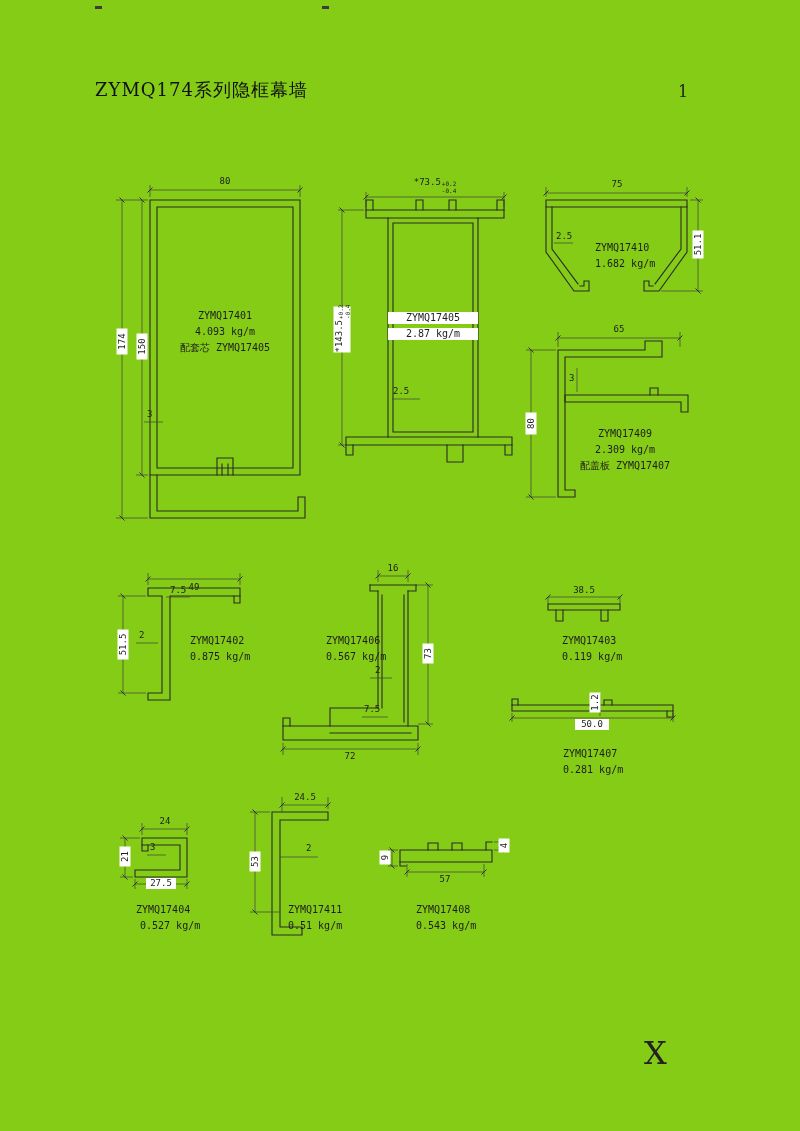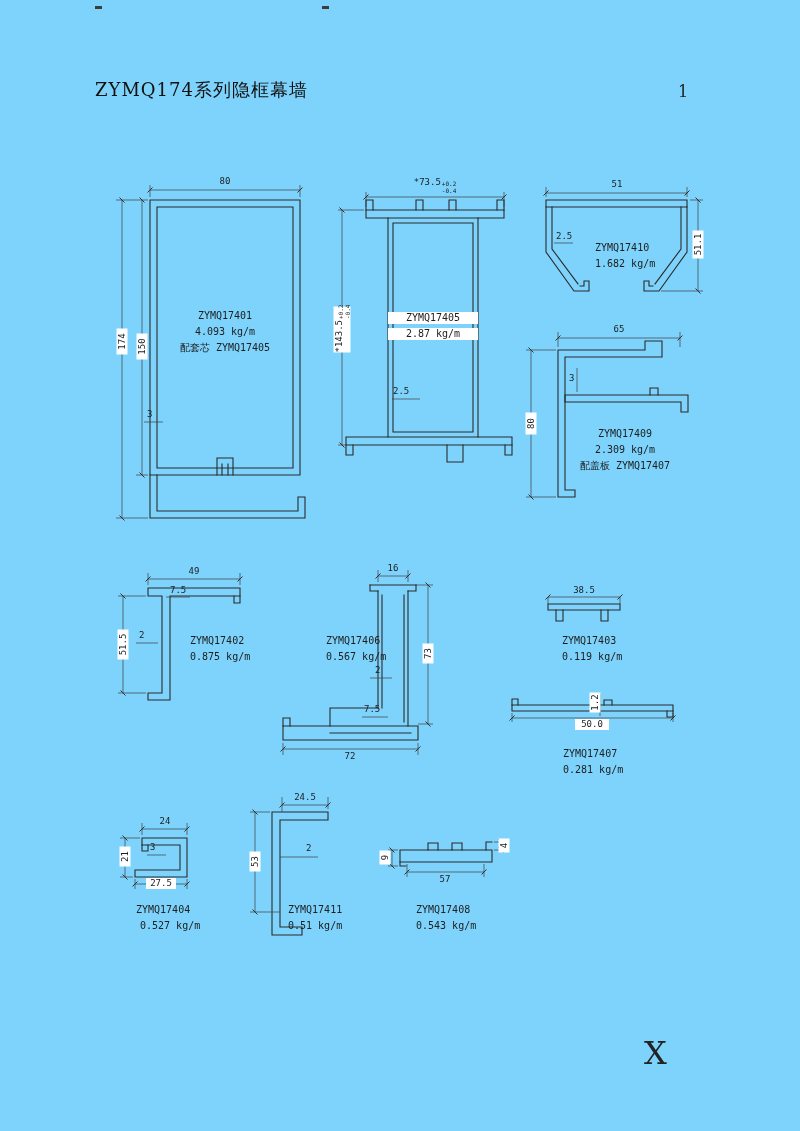--- a/index.html
+++ b/index.html
@@ -1,16 +1,16 @@
 <!DOCTYPE html>
 <html><head>
 <meta charset="utf-8">
 <style>
   html,body{margin:0;padding:0;background:#e8e8e8;}
-  .page{position:relative;width:800px;height:1131px;background:#7dd3fc;margin:0 auto;overflow:hidden;
+  .page{position:relative;width:800px;height:1131px;background:#84cc16;margin:0 auto;overflow:hidden;
         font-family:"DejaVu Sans Mono","Liberation Mono",monospace;color:#1d1d1d;}
   .title{position:absolute;left:95px;top:78px;font-family:"DejaVu Serif","Liberation Serif",serif;
          font-size:18px;letter-spacing:1px;color:#111;}
   .pageno{position:absolute;left:678px;top:82px;font-family:"DejaVu Serif","Liberation Serif",serif;font-size:16px;}
   .xmark{position:absolute;left:644px;top:1034px;font-family:"DejaVu Serif","Liberation Serif",serif;font-size:32px;color:#222;}
   .artifact{position:absolute;width:7px;height:3px;background:#3c3c3c;}
   .fig{position:absolute;overflow:visible;}
   .prof{fill:none;stroke:#2a2a2a;stroke-width:1.1;stroke-linejoin:miter;stroke-linecap:square;}
   .dims{fill:none;stroke:#3f3f3f;stroke-width:0.7;}
   .lbl{position:absolute;font-size:9px;line-height:11px;white-space:nowrap;color:#1d1d1d;}
@@ -106,21 +106,21 @@
       <path d="M681,207 V249 L655,284"></path>
     </g>
     <g class="dims">
       <path d="M546,197 V187 M687,197 V187"></path>
       <line x1="546" y1="193" x2="687" y2="193" marker-start="url(#tick)" marker-end="url(#tick)"></line>
       <path d="M690,200 H703 M661,291 H703"></path>
       <line x1="698" y1="200" x2="698" y2="291" marker-start="url(#tick)" marker-end="url(#tick)"></line>
       <path d="M554,243 H573"></path>
     </g>
   </svg>
-  <span class="lbl ctr" style="left:602px;top:179px;width:30px">51</span>
+  <span class="lbl ctr" style="left:602px;top:179px;width:30px">75</span>
   <span class="lbl ctr rot bg" style="left:684px;top:239px;width:28px">51.1</span>
   <span class="lbl" style="left:556px;top:231px">2.5</span>
   <span class="lbl pname" style="left:595px;top:242px">ZYMQ17410</span>
   <span class="lbl pname" style="left:595px;top:258px">1.682 kg/m</span>
 
   <svg class="fig" style="left:520px;top:320px" width="190" height="180" viewBox="520 320 190 180">
     <g class="prof">
       <path d="M558,350 H645 V341 H662 V357 H565 V490 H575 V497 H558 Z"></path>
       <path d="M565,395 H688 V412 H681 V402 H565 Z"></path>
       <path d="M650,395 V388 H658 V395"></path>
@@ -147,21 +147,21 @@
     </g>
     <g class="dims">
       <path d="M148,585 V573 M240,585 V573"></path>
       <line x1="148" y1="579" x2="240" y2="579" marker-start="url(#tick)" marker-end="url(#tick)"></line>
       <path d="M146,596 H118 M146,693 H118"></path>
       <line x1="123" y1="596" x2="123" y2="693" marker-start="url(#tick)" marker-end="url(#tick)"></line>
       <path d="M166,597 H190"></path>
       <path d="M136,643 H158"></path>
     </g>
   </svg>
-  <span class="lbl ctr" style="left:180px;top:566px;width:28px">49</span>
+  <span class="lbl ctr" style="left:180px;top:582px;width:28px">49</span>
   <span class="lbl" style="left:170px;top:585px">7.5</span>
   <span class="lbl" style="left:139px;top:630px">2</span>
   <span class="lbl ctr rot bg" style="left:108px;top:639px;width:30px">51.5</span>
   <span class="lbl pname" style="left:190px;top:635px">ZYMQ17402</span>
   <span class="lbl pname" style="left:190px;top:651px">0.875 kg/m</span>
 
   <svg class="fig" style="left:275px;top:560px" width="160" height="200" viewBox="275 560 160 200">
     <g class="prof">
       <path d="M370,585 H416"></path>
       <path d="M370,585 V591 H378 M416,585 V591 H408"></path>

